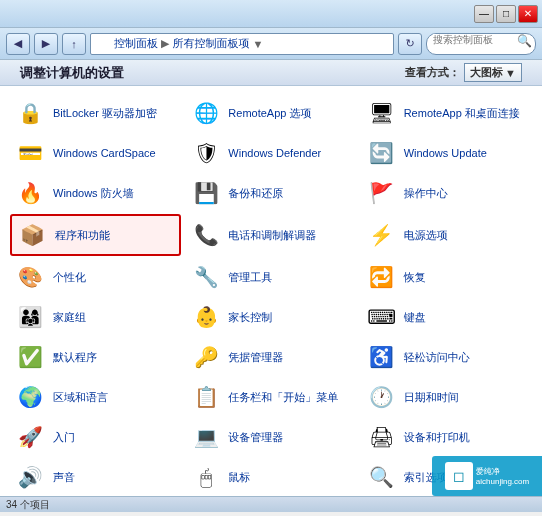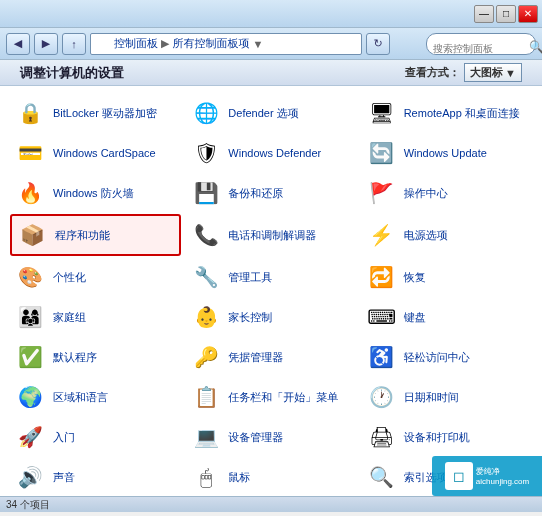--- a/index.html
+++ b/index.html
@@ -76,24 +76,23 @@
       color: #003399;
     }
     .breadcrumb-sep { color: #666; margin: 0 3px; }
     .search-box {
       width: 110px;
       height: 22px;
       border: 1px solid #7090b0;
       border-radius: 10px;
       background: white;
       display: flex;
-      align-items: flex-end;
+      align-items: flex-start;
       padding: 0 6px;
-      gap: 16px;
-      margin-left: 32px;
+      gap: 4px;
     }
     .search-input {
       border: none;
       outline: none;
       font-size: 10px;
       width: 80px;
       color: #999;
     }
 
     
@@ -265,21 +264,21 @@
 </div>
 
 <div class="content">
   <div class="cp-grid" id="cp-grid">
   <div class="cp-item">
         <div class="cp-icon">🔒</div>
         <span class="cp-label">BitLocker 驱动器加密</span>
       </div>
       <div class="cp-item">
         <div class="cp-icon">🌐</div>
-        <span class="cp-label">Defender 选项</span>
+        <span class="cp-label">RemoteApp 选项</span>
       </div>
       <div class="cp-item">
         <div class="cp-icon">🖥</div>
         <span class="cp-label">RemoteApp 和桌面连接</span>
       </div>
       <div class="cp-item">
         <div class="cp-icon">💳</div>
         <span class="cp-label">Windows CardSpace</span>
       </div>
       <div class="cp-item">

